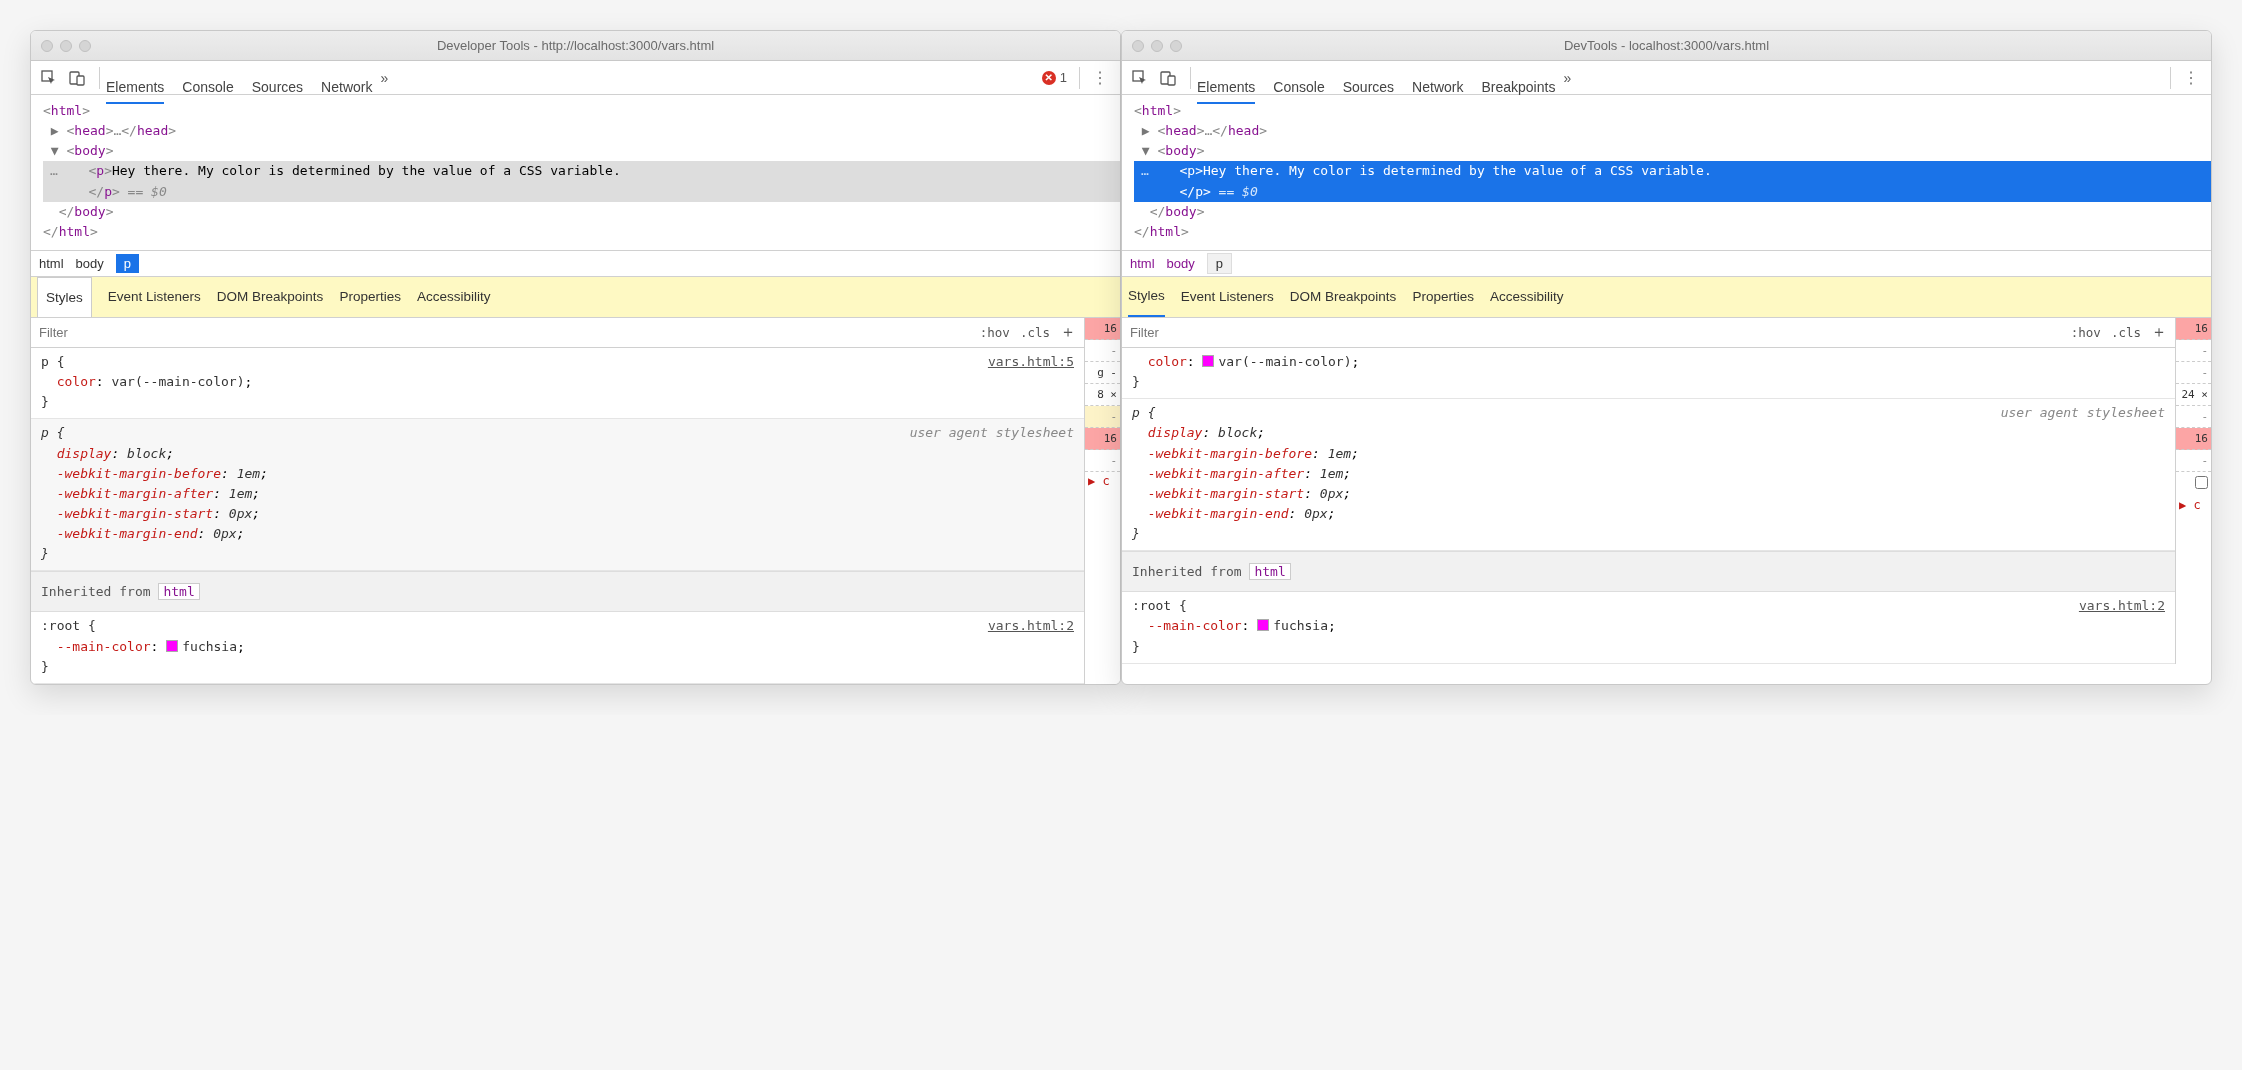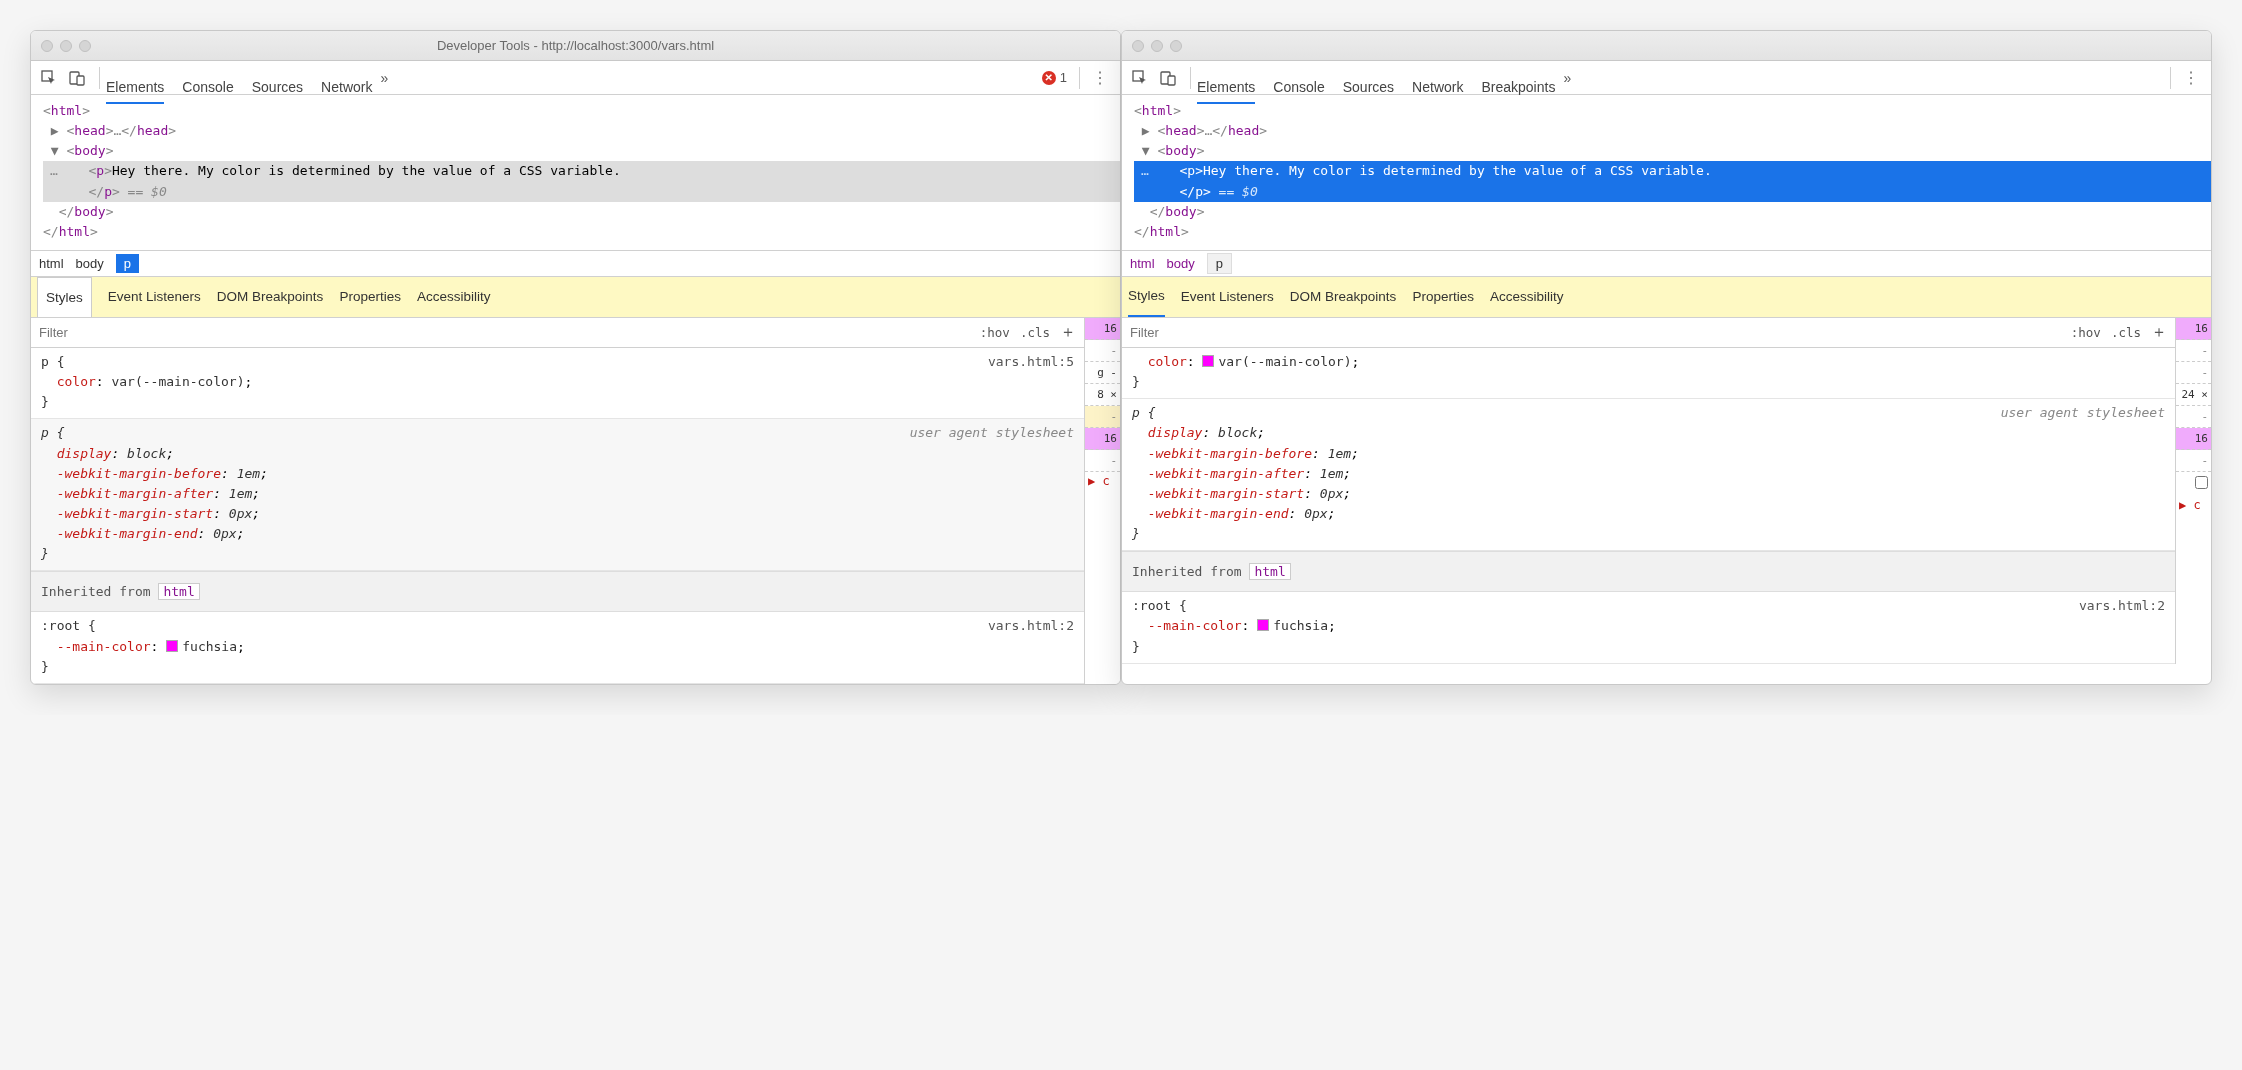--- a/index.html
+++ b/index.html
@@ -92,39 +92,39 @@
   background: #fef9c3; height: 42px; display: flex; align-items:center; padding: 0 6px; gap: 16px;
 }
 .subtab { font-size: 13.5px; color: #333; cursor: pointer; height:100%; display:flex;align-items:center; }
 .window.left .subtab.active { background:#fff; border:1px solid #ccc; border-bottom:none; padding:0 8px; margin-bottom:-1px; }
 .window.right .subtab.active { border-bottom: 2px solid #1a73e8; }
 
 .body-row { display: flex; }
 .styles-pane { flex: 1; min-width: 0; }
 .side-strip { width: 36px; border-left: 1px solid #d0d0d0; background:#fff; font-family: Menlo, monospace; font-size:11px; }
 .strip-cell { border-bottom: 1px dashed #ccc; text-align:right; padding: 4px 3px; color:#333; }
-.strip-cell.orange { background: #f0abfc; }
+.strip-cell.orange { background: #fca5a5; }
 .strip-cell.yellow { background: #fdf3c8; }
 .strip-cell.dash  { color:#888; }
 
 .filterbar {
   height: 30px; border-bottom: 1px solid #d0d0d0;
   display:flex; align-items:center; padding: 0 8px;
 }
 .filter-input { border:none; outline:none; flex:1; color:#8b5cf6; font-size:13px; }
 .fbtn { color:#555; font-size:12.5px; margin-left:10px; cursor:pointer; font-family: Menlo, monospace; }
 .plus { font-size:16px; color:#555; margin-left:10px; cursor:pointer; }
 
 .rule {
   font-family: Menlo, Consolas, monospace; font-size: 13px; line-height: 1.55;
   padding: 4px 10px 6px 10px; border-bottom: 1px solid #e5e5e5; position:relative;
 }
 .rule.ua { background: #f7f7f7; font-style: italic; }
 .window.right .rule.ua { background: #fff; }
-.rule .src { position:absolute; top:4px; right:10px; color:#555; cursor:pointer; }
+.rule .src { position:absolute; top:4px; right:10px; color:#555; text-decoration: underline; cursor:pointer; }
 .rule .src.noul { text-decoration:none; color:#888; }
 .prop-name { color: #c41a16; }
 .prop-val  { color: #333; }
 .sel { color: #333; }
 .swatch { display:inline-block; width:12px; height:12px; background: fuchsia; vertical-align: -1px; margin-right:4px; border:1px solid #aaa; }
 .inherited {
   background: #f1f1f1; border-top:1px solid #ddd;border-bottom:1px solid #ddd;
   font-family: Menlo, monospace; font-size:13px; padding: 12px 10px; color:#555;
 }
 .inherited .htmltag { background:#fff; border:1px solid #ccc; padding:0 4px; color:#881391; }
@@ -252,20 +252,21 @@
   </div>
 </div>
 
 <div class="window right">
   <div class="titlebar">
     <div class="traffic">
       <div class="dot"></div>
       <div class="dot"></div>
       <div class="dot"></div>
     </div>
+    <div class="title">DevTools - localhost:3000/vars.html</div>
   </div>
   <div class="toolbar">
     <div class="tool-icon">
           <svg width="16" height="16" viewBox="0 0 16 16">
             <rect x="1" y="1" width="10" height="10" fill="none" stroke="#555" stroke-width="1.3"></rect>
             <path d="M7 7 L14 10 L11 11 L10 14 Z" fill="#555"></path>
           </svg>
         </div>
     <div class="tool-icon">
           <svg width="16" height="16" viewBox="0 0 16 16">

